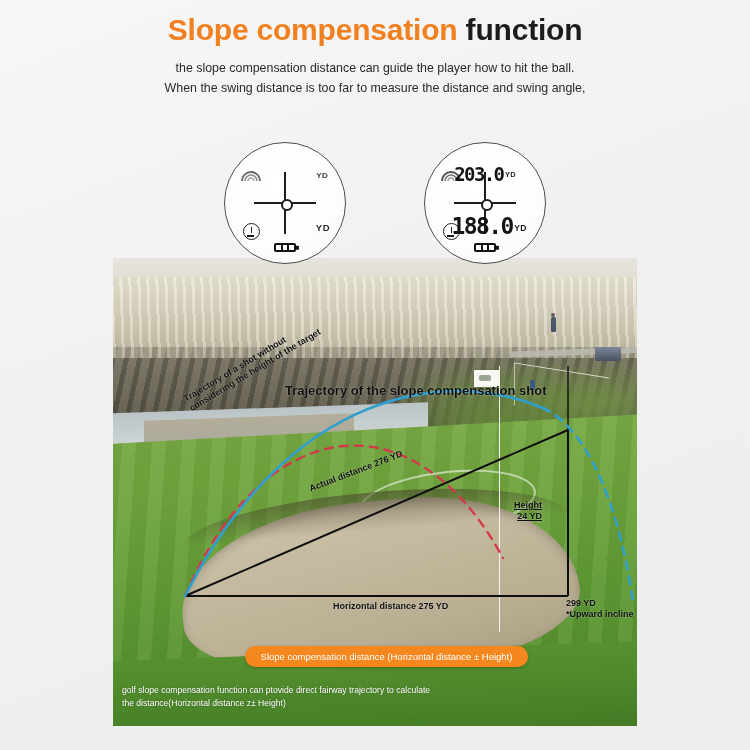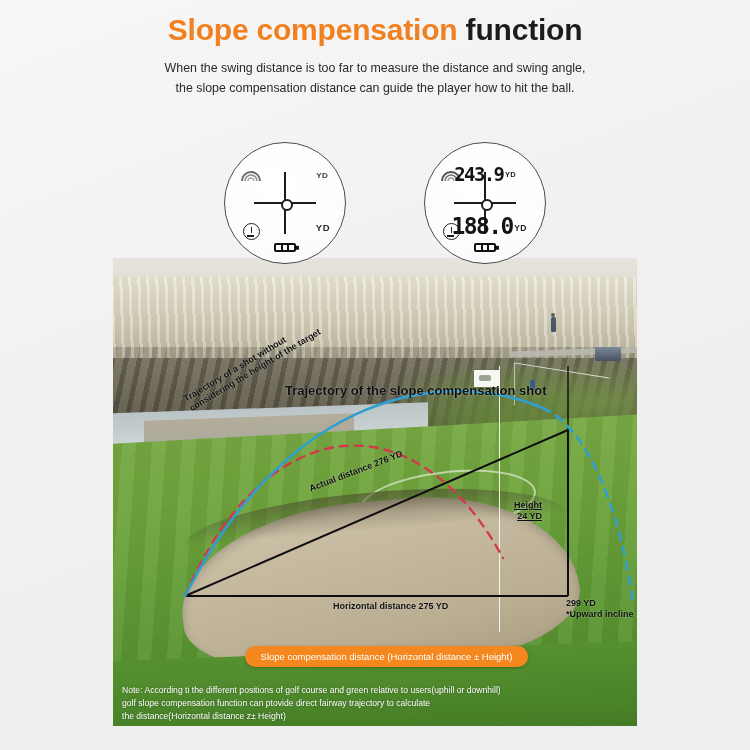--- a/index.html
+++ b/index.html
@@ -452,22 +452,22 @@
   #note .ln { display: block; }
 </style>
 </head>
 <body>
 
 <div id="page">
 
   <div id="header">
     <h1 id="title"><span class="accent">Slope compensation</span> <span class="plain">function</span></h1>
     <div id="subtitle">
+      <span class="ln">the slope compensation distance can guide the player how to hit the ball.</span>
       <span class="ln">When the swing distance is too far to measure the distance and swing angle,</span>
-      <span class="ln">the slope compensation distance can guide the player how to hit the ball.</span>
     </div>
   </div>
 
   <div class="scope" id="scope-empty">
     <svg class="slope-icon" viewBox="0 0 20 12">
       <path d="M1 11 A9 9 0 0 1 19 11" fill="none" stroke="#6a6a6a" stroke-width="2"></path>
       <path d="M4 11 A6 6 0 0 1 16 11" fill="none" stroke="#8c8c8c" stroke-width="1.6"></path>
       <path d="M7 11 A3 3 0 0 1 13 11" fill="none" stroke="#a6a6a6" stroke-width="1.3"></path>
     </svg>
     <div class="target-icon"></div>
@@ -487,21 +487,21 @@
 
   <div class="scope" id="scope-reading">
     <svg class="slope-icon" viewBox="0 0 20 12">
       <path d="M1 11 A9 9 0 0 1 19 11" fill="none" stroke="#4f4f4f" stroke-width="2"></path>
       <path d="M4 11 A6 6 0 0 1 16 11" fill="none" stroke="#777777" stroke-width="1.6"></path>
       <path d="M7 11 A3 3 0 0 1 13 11" fill="none" stroke="#9a9a9a" stroke-width="1.3"></path>
     </svg>
     <div class="target-icon"></div>
 
     <div class="lcd-row-top">
-      <span class="lcd big">243.9</span><span class="lcd-unit">YD</span>
+      <span class="lcd big">203.0</span><span class="lcd-unit">YD</span>
     </div>
 
     <div class="xhair">
       <div class="bar-h"></div>
       <div class="bar-v"></div>
       <div class="hub"></div>
     </div>
 
     <div class="lcd-row-bottom">
       <span class="lcd huge">188.0</span><span class="lcd-unit lower">YD</span>
@@ -567,18 +567,17 @@
   <div class="dlabel" id="lbl-horizontal">Horizontal distance 275 YD</div>
 
   <div class="dlabel" id="lbl-incline">
     <span class="ln">299 YD</span>
     <span class="ln">*Upward incline</span>
   </div>
 
   <div id="pill">Slope compensation distance (Horizontal distance ± Height)</div>
 
   <div id="note">
-    <span class="ln">Note: According ti the different positions of golf course and green relative to users(uphill or downhill)</span>
     <span class="ln">golf slope compensation function can ptovide direct fairway trajectory to calculate</span>
     <span class="ln">the distance(Horizontal distance z± Height)</span>
   </div>
 
 </div>
 
 </body></html>

